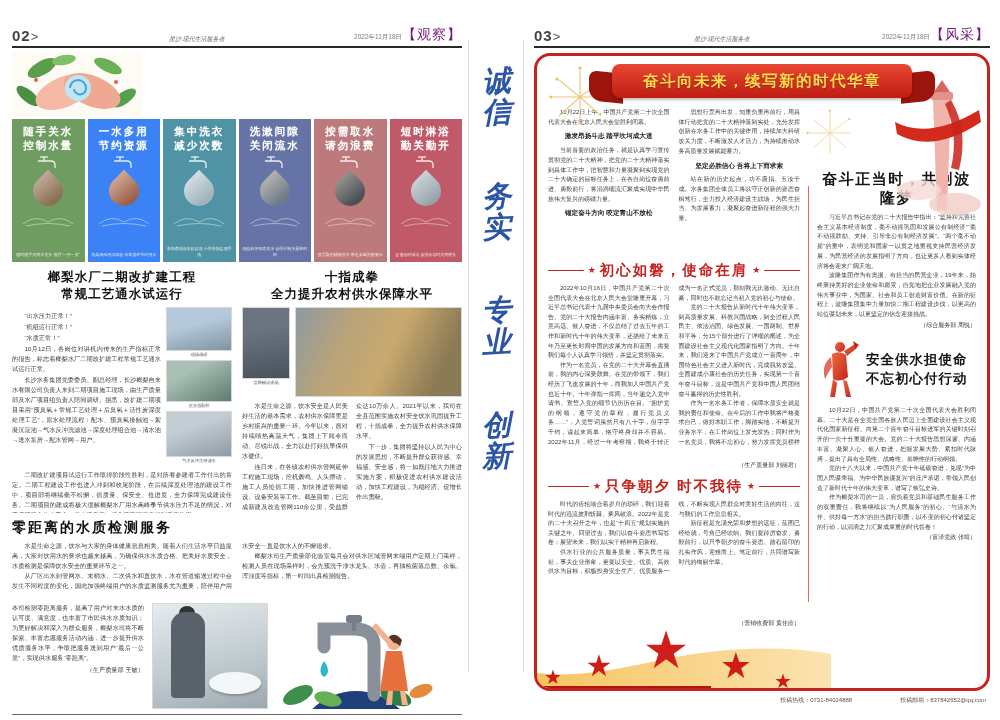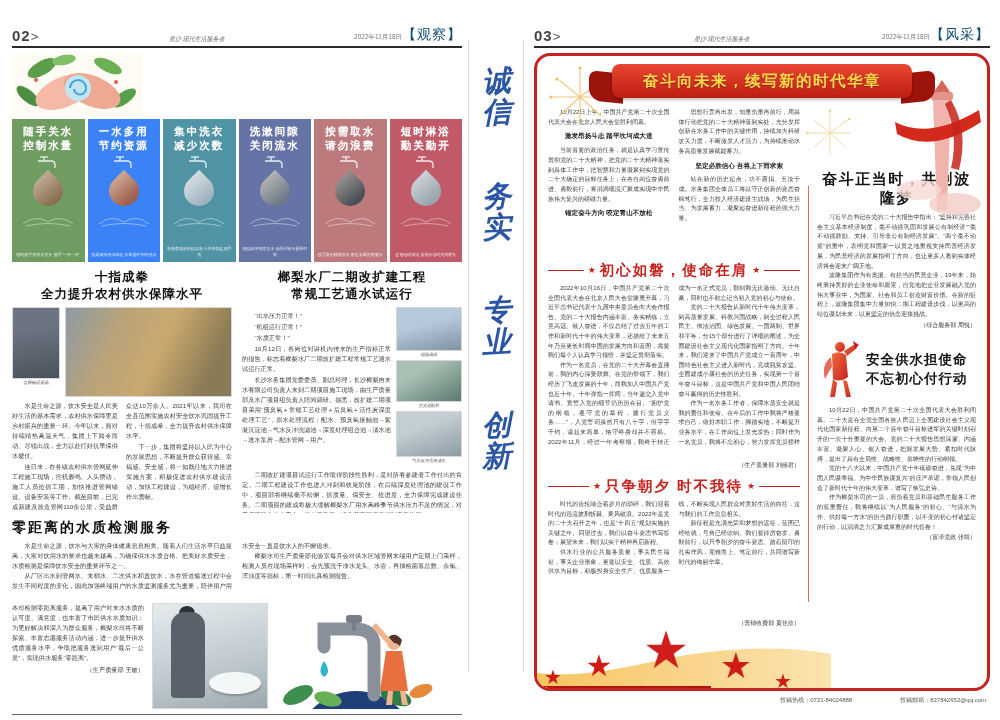--- a/index.html
+++ b/index.html
@@ -7,21 +7,21 @@
   .sheet{position:relative;width:1000px;height:720px;overflow:hidden;background:#fff;}
   .page{position:absolute;top:24px;height:700px;}
   .page-left{left:12px;width:450px;}
   .page-right{left:534px;width:456px;}
   
   .page-header{display:flex;align-items:flex-end;justify-content:space-between;border-bottom:2px solid #2a2a2a;padding-bottom:2px;height:20px;}
   .pageno{font-size:15px;font-weight:bold;color:#444;letter-spacing:1px;}
   .chev{font-size:13px;font-weight:normal;color:#555;}
   .slogan{font-size:6px;color:#666;font-family:"Liberation Serif","DejaVu Serif",serif;font-style:italic;}
   .dateline{font-size:6.5px;color:#777;}
-  .section-tag{font-size:14px;color:#0c4a6e;font-family:"Liberation Serif","DejaVu Serif",serif;letter-spacing:1px;}
+  .section-tag{font-size:14px;color:#701a75;font-family:"Liberation Serif","DejaVu Serif",serif;letter-spacing:1px;}
   
   .banner-row{display:flex;height:64px;margin-top:4px;}
   .hands-illu{width:130px;position:relative;background:#fefaf4;}
   .banner-blue{flex:1;background:#cfe9f6;text-align:center;padding:6px 8px 0 8px;overflow:hidden;}
   .banner-title{font-size:17px;font-weight:bold;color:#14386e;letter-spacing:2.5px;}
   .banner-intro{margin-top:4px;font-size:5px;color:#c23b2e;line-height:1.7;}
   
   .tiles{display:flex;gap:3px;height:143px;margin-top:3px;}
   .tile{flex:1;color:#fff;text-align:center;padding-top:6px;position:relative;overflow:hidden;}
   .t0{background:#6f9c60}.t1{background:#3b82f6}.t2{background:#4f93a4}
@@ -258,57 +258,57 @@
               <path d="M2 12 Q14 2 27 10 Q40 2 52 12"></path>
               <path d="M5 14 Q27 9 49 14"></path>
             </g>
           </svg>
         <div class="tile-cap">提倡短时淋浴 搓洗涂皂时关闭喷头</div>
       </div>
     </div>
 
     <div class="articles">
       <div class="artcol">
-        <div class="art-title"><span>十指成拳</span><br><span>全力提升农村供水保障水平</span></div>
-        <div class="a2-photorow">
-          <div class="a2-small-wrap">
-            <div class="photo ph-d"></div>
-            <div class="photo-cap">管网铺设现场</div>
-          </div>
-          <div class="ph-big"></div>
-        </div>
-        <div class="art-body two-col">
-          <p>水是生命之源，饮水安全是人民美好生活的基本需求，农村供水保障更是乡村振兴的重要一环。今年以来，面对持续晴热高温天气，集团上下闻令而动、尽锐出战，全力以赴打好抗旱保供水硬仗。</p>
-          <p>连日来，在各镇农村供水管网延伸工程施工现场，挖机轰鸣、人头攒动，施工人员抢抓工期，加快推进管网铺设、设备安装等工作。截至目前，已完成新建及改造管网110余公里，受益群众达10万余人。2021年以来，我司在全县范围实施农村安全饮水巩固提升工程，十指成拳，全力提升农村供水保障水平。</p>
-          <p>下一步，集团将坚持以人民为中心的发展思想，不断提升群众获得感、幸福感、安全感，将一如既往地大力推进实施方案，积极促进农村供水建设活动，加快工程建设，为稳经济、促增长作出贡献。</p>
-        </div>
-
-      </div>
-
-      <div class="artcol">
         <div class="art-title"><span>榔梨水厂二期改扩建工程</span><br><span>常规工艺通水试运行</span></div>
         <div class="a1-flex">
           <div class="a1-text art-body">
             <p class="qline">“出水压力正常！”</p>
             <p class="qline">“机组运行正常！”</p>
             <p class="qline">“水质正常！”</p>
             <p>10月12日，各岗位对讲机内传来的生产指标正常的报告，标志着榔梨水厂二期改扩建工程常规工艺通水试运行正常。</p>
             <p>长沙水务集团党委委员、副总经理，长沙榔梨自来水有限公司负责人来到二期项目施工现场，由生产质量部及水厂项目组负责人陪同调研。据悉，改扩建二期项目采用“预臭氧＋常规工艺处理＋后臭氧＋活性炭深度处理工艺”，原水处理流程：配水、预臭氧接触池→絮凝沉淀池→气水反冲洗滤池→深度处理组合池→清水池→送水泵房→配水管网→用户。</p>
           </div>
           <div class="a1-photos">
             <div class="photo ph-a"></div>
             <div class="photo-cap">现场调研</div>
             <div class="photo ph-b"></div>
             <div class="photo-cap">沉淀池取样</div>
             <div class="photo ph-c"></div>
             <div class="photo-cap">气水反冲洗待滤水</div>
           </div>
         </div>
         <div class="art-body">
           <p>二期改扩建项目试运行工作取得阶段性胜利，是对所有参建者工作付出的肯定。二期工程建设工作也进入冲刺和收尾阶段，在后续深度处理池的建设工作中，项目部将继续毫不松懈，抓质量、保安全、抢进度，全力保障完成建设任务。二期项目的建成将极大缓解榔梨水厂用水高峰季节供水压力不足的情况，对于保障群众饮水安全、供水满意度、优化营商环境将起到重要作用。</p>
+        </div>
+
+      </div>
+
+      <div class="artcol">
+        <div class="art-title"><span>十指成拳</span><br><span>全力提升农村供水保障水平</span></div>
+        <div class="a2-photorow">
+          <div class="a2-small-wrap">
+            <div class="photo ph-d"></div>
+            <div class="photo-cap">管网铺设现场</div>
+          </div>
+          <div class="ph-big"></div>
+        </div>
+        <div class="art-body two-col">
+          <p>水是生命之源，饮水安全是人民美好生活的基本需求，农村供水保障更是乡村振兴的重要一环。今年以来，面对持续晴热高温天气，集团上下闻令而动、尽锐出战，全力以赴打好抗旱保供水硬仗。</p>
+          <p>连日来，在各镇农村供水管网延伸工程施工现场，挖机轰鸣、人头攒动，施工人员抢抓工期，加快推进管网铺设、设备安装等工作。截至目前，已完成新建及改造管网110余公里，受益群众达10万余人。2021年以来，我司在全县范围实施农村安全饮水巩固提升工程，十指成拳，全力提升农村供水保障水平。</p>
+          <p>下一步，集团将坚持以人民为中心的发展思想，不断提升群众获得感、幸福感、安全感，将一如既往地大力推进实施方案，积极促进农村供水建设活动，加快工程建设，为稳经济、促增长作出贡献。</p>
         </div>
 
       </div>
     </div>
 
     <div class="bottom-block">
       <div class="a3-title">零距离的水质检测服务</div>
       <div class="a3-body">
         <p>水是生命之源，饮水与大家的身体健康息息相关。随着人们生活水平日益提高，大家对饮用水的要求也越来越高，为确保供水水质合格、把关好水质安全，水质检测是保障饮水安全的重要环节之一。</p>
         <p>从厂区出水到管网水、末梢水、二次供水和直饮水，水在管道输送过程中会发生不同程度的变化，因此加强终端用户的水质监测服务尤为重要，陪伴用户用水安全一直是饮水人的不懈追求。</p>

